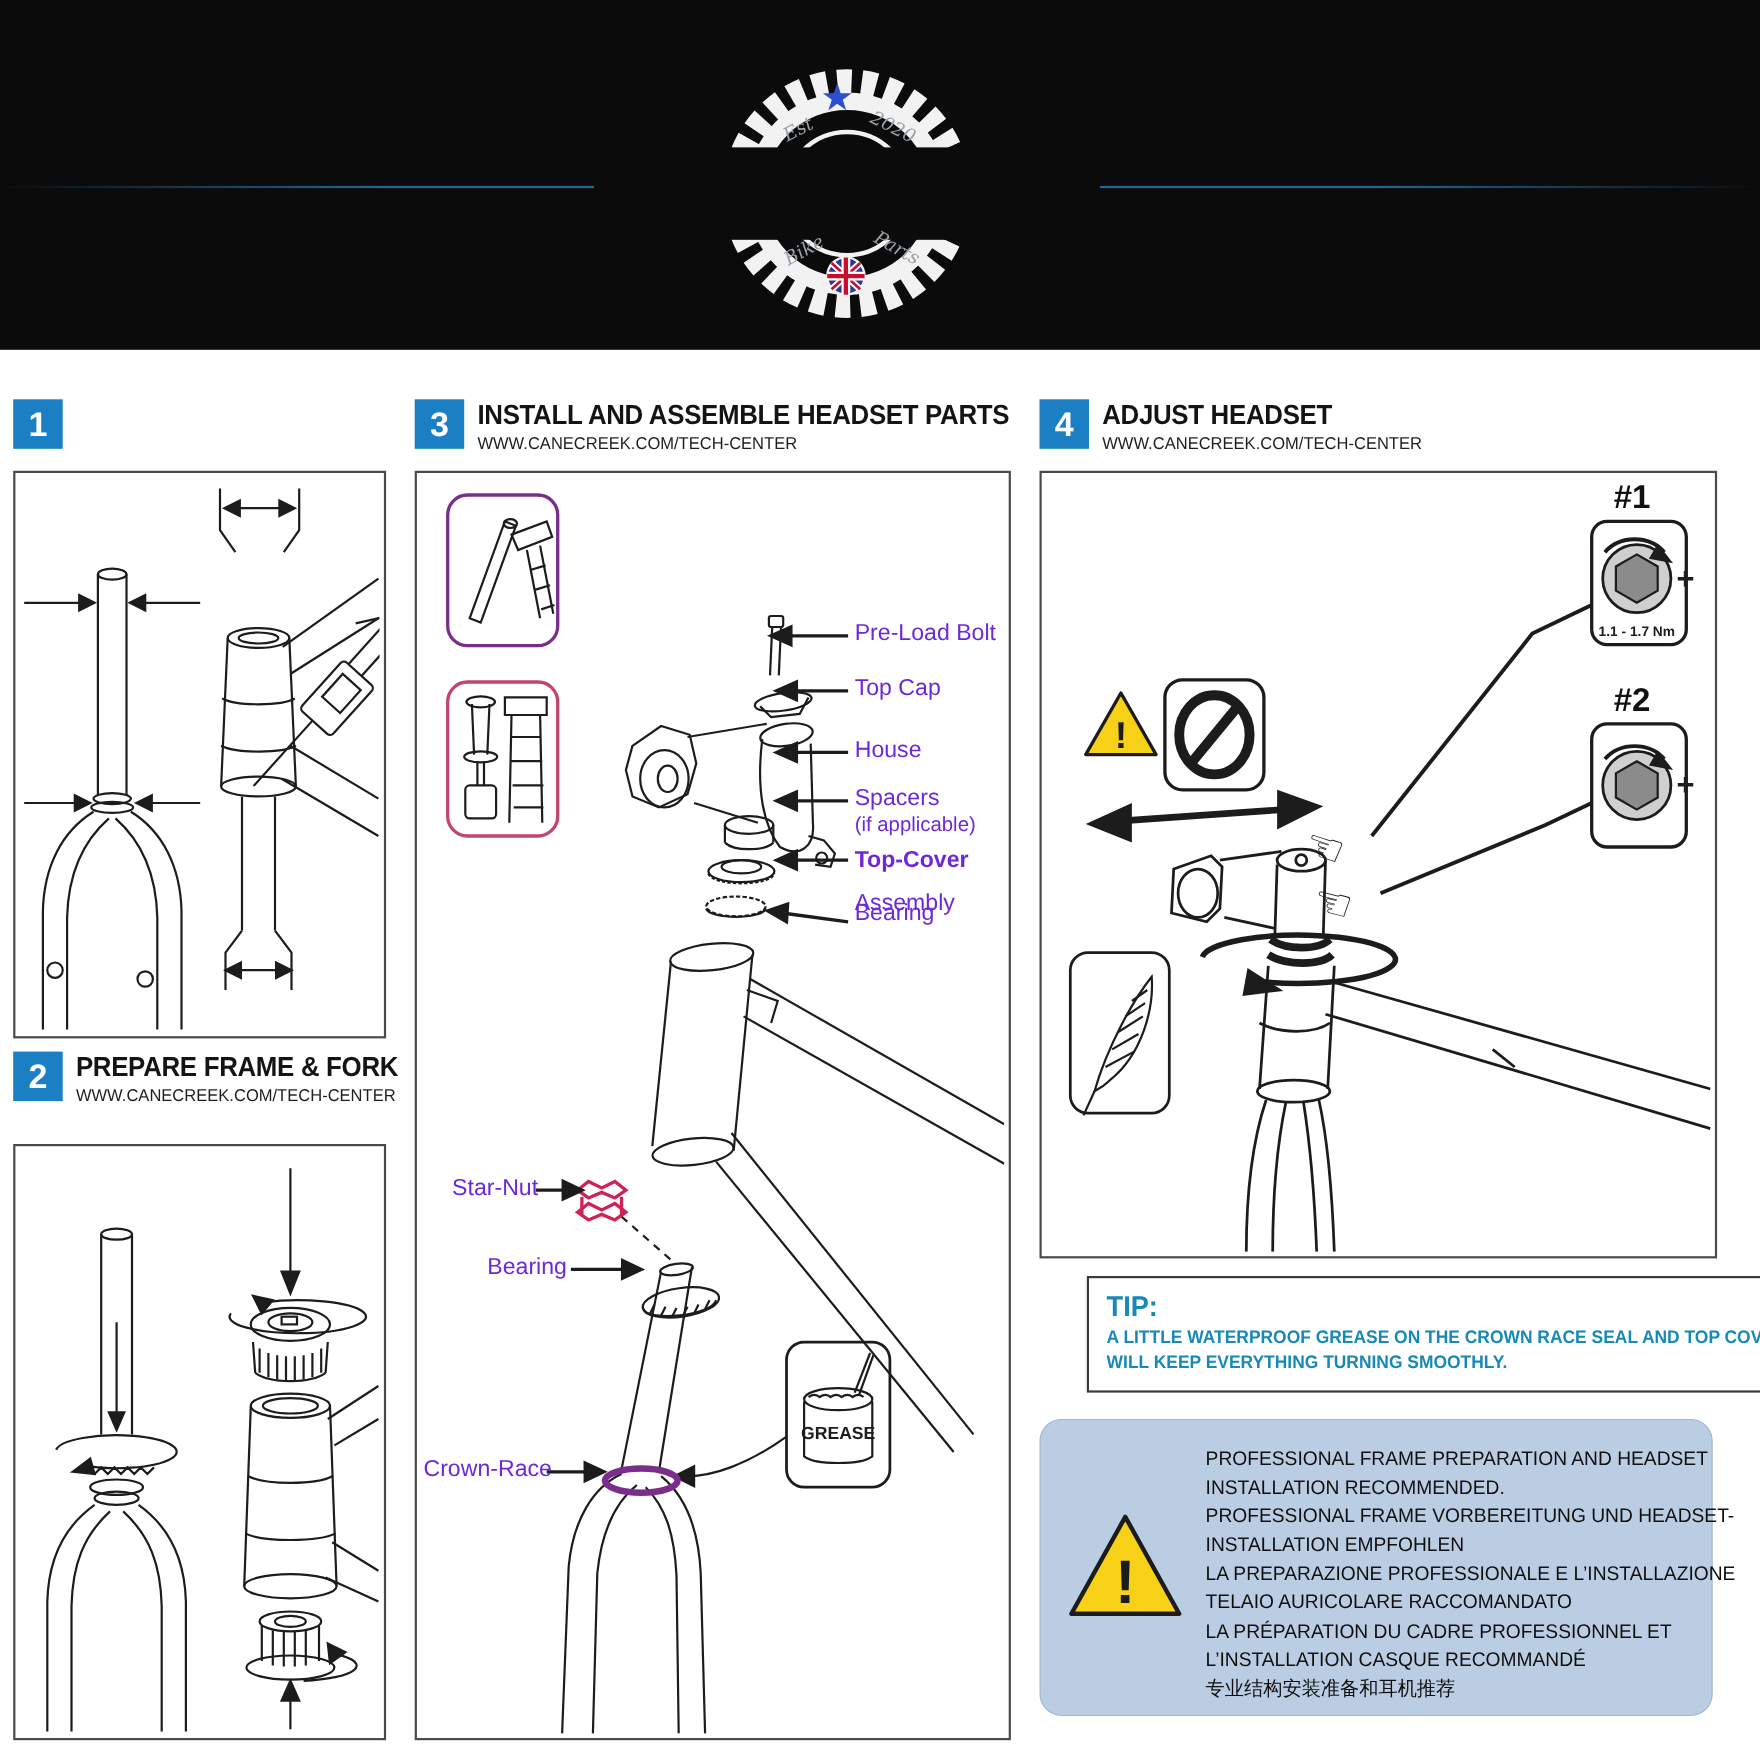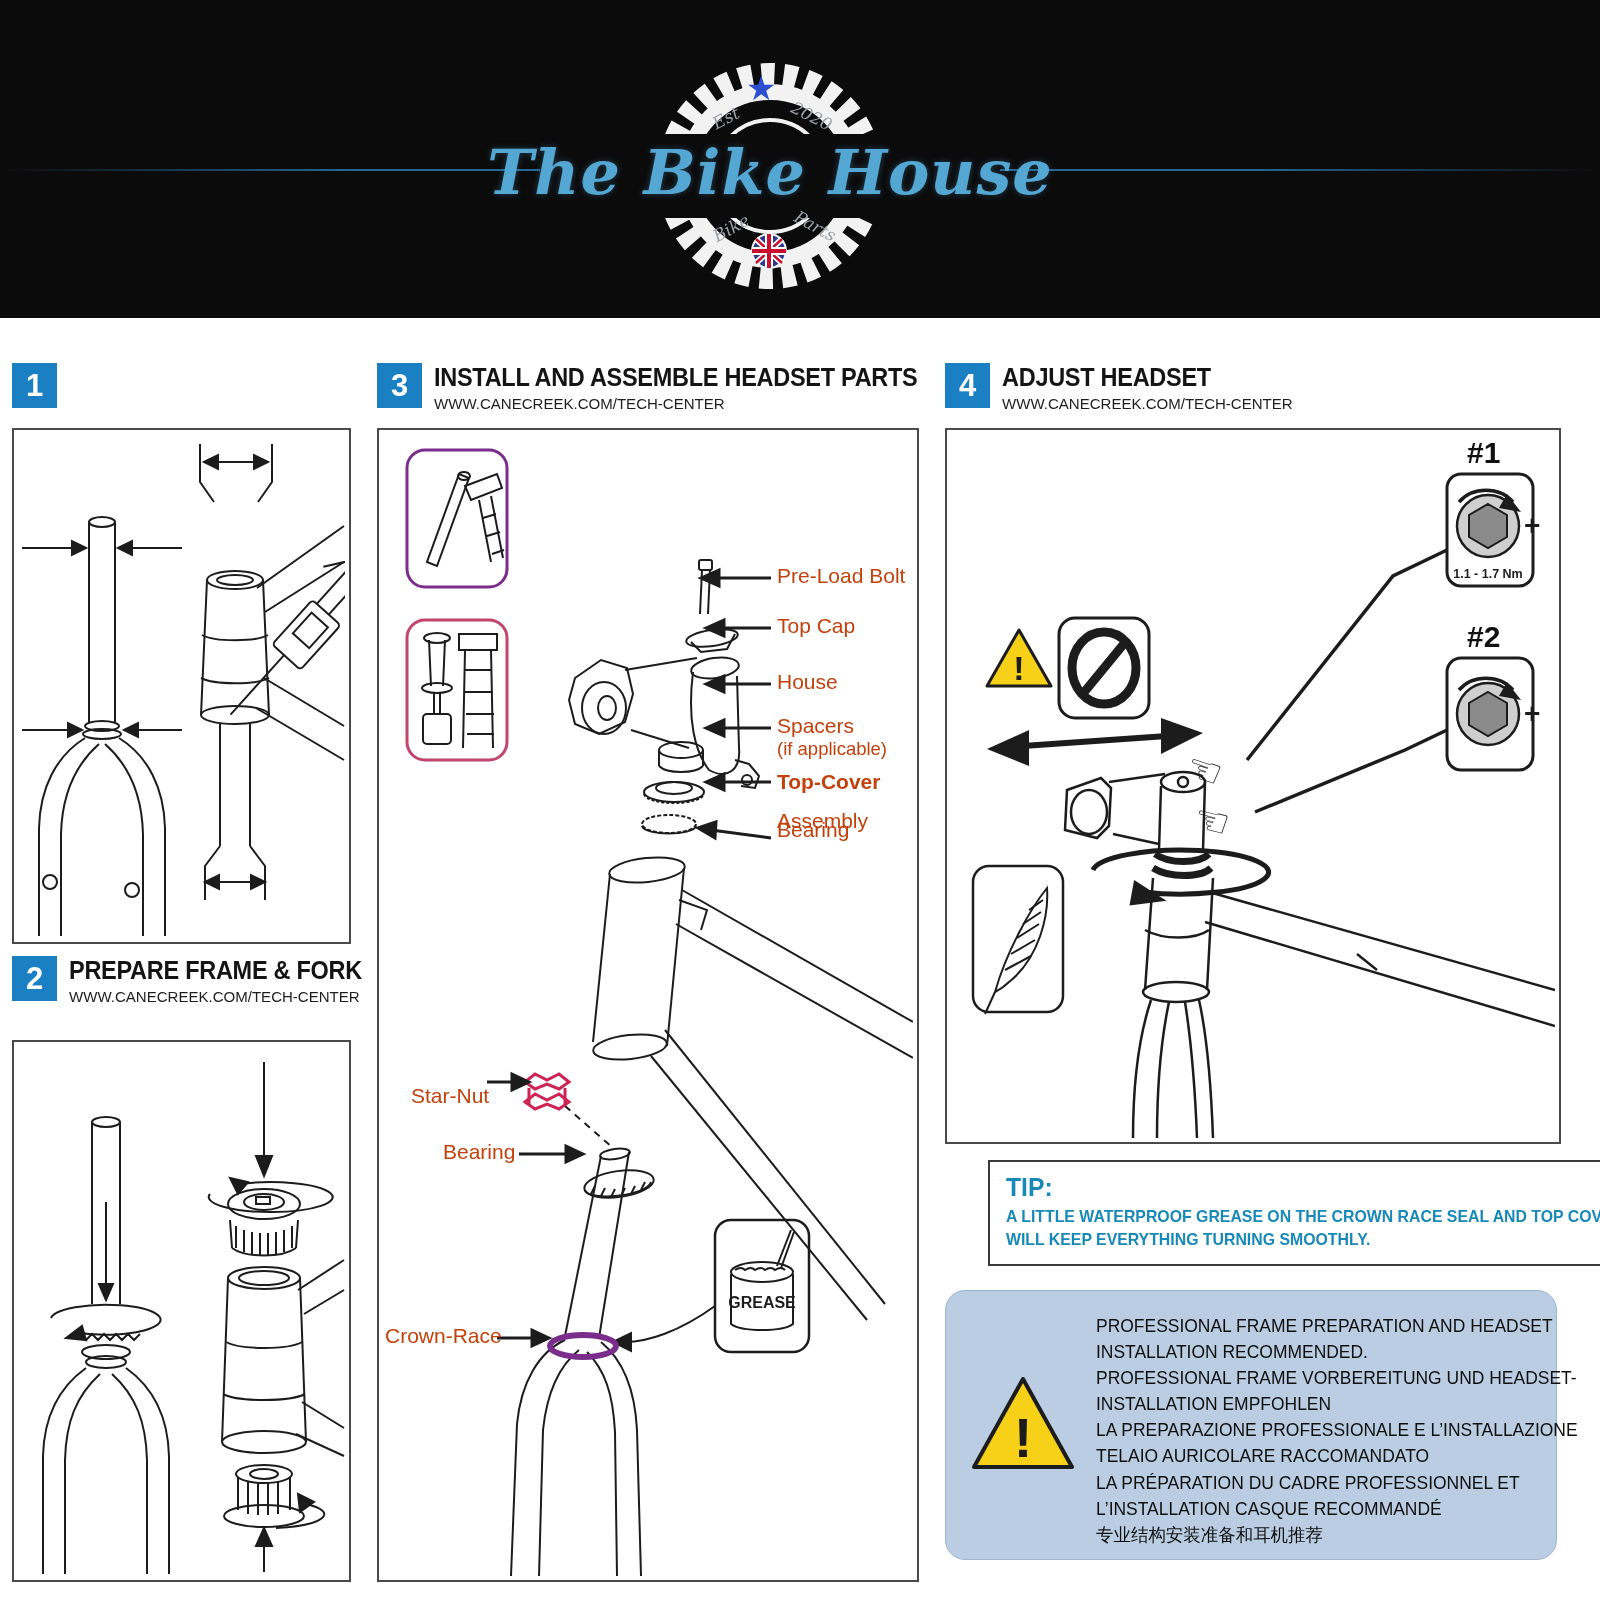--- a/index.html
+++ b/index.html
@@ -21,21 +21,21 @@
   .sec-head{position:absolute;display:flex;align-items:flex-start;}
   .sec-num{width:45px;height:45px;background:#1b7fc4;color:#fff;font-size:31px;font-weight:bold;
       text-align:center;line-height:45px;flex:0 0 45px;}
   .sec-txt{margin-left:12px;}
   .sec-title{font-size:25px;font-weight:bold;color:#141414;letter-spacing:-0.3px;
       transform:scaleX(.94);transform-origin:left;white-space:nowrap;}
   .sec-url{font-size:15.5px;color:#1e1e1e;margin-top:3px;transform:scaleX(.97);transform-origin:left;}
   
   .panel{position:absolute;border:2px solid #4a4a4a;background:#fff;}
   .panel svg{position:absolute;left:0;top:0;}
-  .lbl{position:absolute;color:#c2410c;font-size:21px;white-space:nowrap;}
+  .lbl{position:absolute;color:#6d28d9;font-size:21px;white-space:nowrap;}
   .lbl.sm{font-size:18.5px;}
   
   #tipbox{position:absolute;left:988px;top:1160px;width:728px;height:106px;border:2px solid #3a3a3a;
       background:#fff;padding:10px 16px;box-sizing:border-box;}
   #tipbox .tip-h{color:#1789b9;font-size:26px;font-weight:bold;transform:scaleX(.95);transform-origin:left;}
   #tipbox .tip-l{color:#1789b9;font-size:16.5px;font-weight:bold;margin-top:4px;
       transform:scaleX(.96);transform-origin:left;white-space:nowrap;}
   
   #warnbox{position:absolute;left:945px;top:1290px;width:612px;height:270px;background:#bacde3;
       border-radius:20px;border:1px solid #9fb4cf;box-sizing:border-box;padding:22px 10px 0 150px;}
@@ -54,21 +54,20 @@
       <svg width="244" height="252" viewBox="0 0 244 252">
         <circle cx="122" cy="124" r="100" fill="none" stroke="#f2f2f2" stroke-width="26" stroke-dasharray="13 9"></circle>
         <circle cx="122" cy="124" r="84" fill="none" stroke="#f2f2f2" stroke-width="16"></circle>
         <circle cx="122" cy="124" r="56" fill="none" stroke="#f2f2f2" stroke-width="4"></circle>
       </svg>
     </div>
     <div class="brandband"></div>
     <div class="star">★</div>
     <div class="scriptsm" style="left:712px;top:108px;transform:rotate(-27deg);">Est</div>
     <div class="scriptsm" style="left:790px;top:106px;transform:rotate(27deg);">2020</div>
-    <div class="brand">The Bike House</div>
     <div class="scriptsm" style="left:712px;top:218px;transform:rotate(-29deg);">Bike</div>
     <div class="scriptsm" style="left:793px;top:216px;transform:rotate(29deg);">Parts</div>
     <div style="position:absolute;left:750px;top:232px;">
       <svg width="38" height="38" viewBox="0 0 38 38">
         <circle cx="19" cy="19" r="17" fill="#2b3990" stroke="#f2f2f2" stroke-width="2"></circle>
         <path d="M6,7 32,31 M32,7 6,31" stroke="#fff" stroke-width="6"></path>
         <path d="M6,7 32,31 M32,7 6,31" stroke="#c8102e" stroke-width="2.5"></path>
         <path d="M19,2 19,36 M2,19 36,19" stroke="#fff" stroke-width="8"></path>
         <path d="M19,2 19,36 M2,19 36,19" stroke="#c8102e" stroke-width="4"></path>
       </svg>
@@ -350,21 +349,21 @@
     </svg>
 
     <div class="lbl" style="left:398px;top:134px;">Pre-Load Bolt</div>
     <div class="lbl" style="left:398px;top:184px;">Top Cap</div>
     <div class="lbl" style="left:398px;top:240px;">House</div>
     <div class="lbl" style="left:398px;top:284px;">Spacers</div>
     <div class="lbl sm" style="left:398px;top:308px;text-align:center;">(if applicable)</div>
     <div class="lbl" style="left:398px;top:340px;font-weight:bold;">Top-Cover</div>
     <div class="lbl" style="left:398px;top:362px;margin-top:17px;">Assembly</div>
     <div class="lbl" style="left:398px;top:388px;">Bearing</div>
-    <div class="lbl" style="left:32px;top:654px;">Star-Nut</div>
+    <div class="lbl" style="left:32px;top:638px;">Star-Nut</div>
     <div class="lbl" style="left:64px;top:710px;">Bearing</div>
     <div class="lbl" style="left:6px;top:894px;">Crown-Race</div>
   </div>
 
   <div class="panel" style="left:945px;top:428px;width:612px;height:712px;">
     <svg width="608" height="708" viewBox="0 0 608 708">
 
       <g>
         <rect x="500" y="44" width="86" height="112" rx="14" fill="#fff" stroke="#1c1c1c" stroke-width="3"></rect>
         <circle cx="541" cy="96" r="31" fill="#cfcfcf" stroke="#1c1c1c" stroke-width="2.5"></circle>

